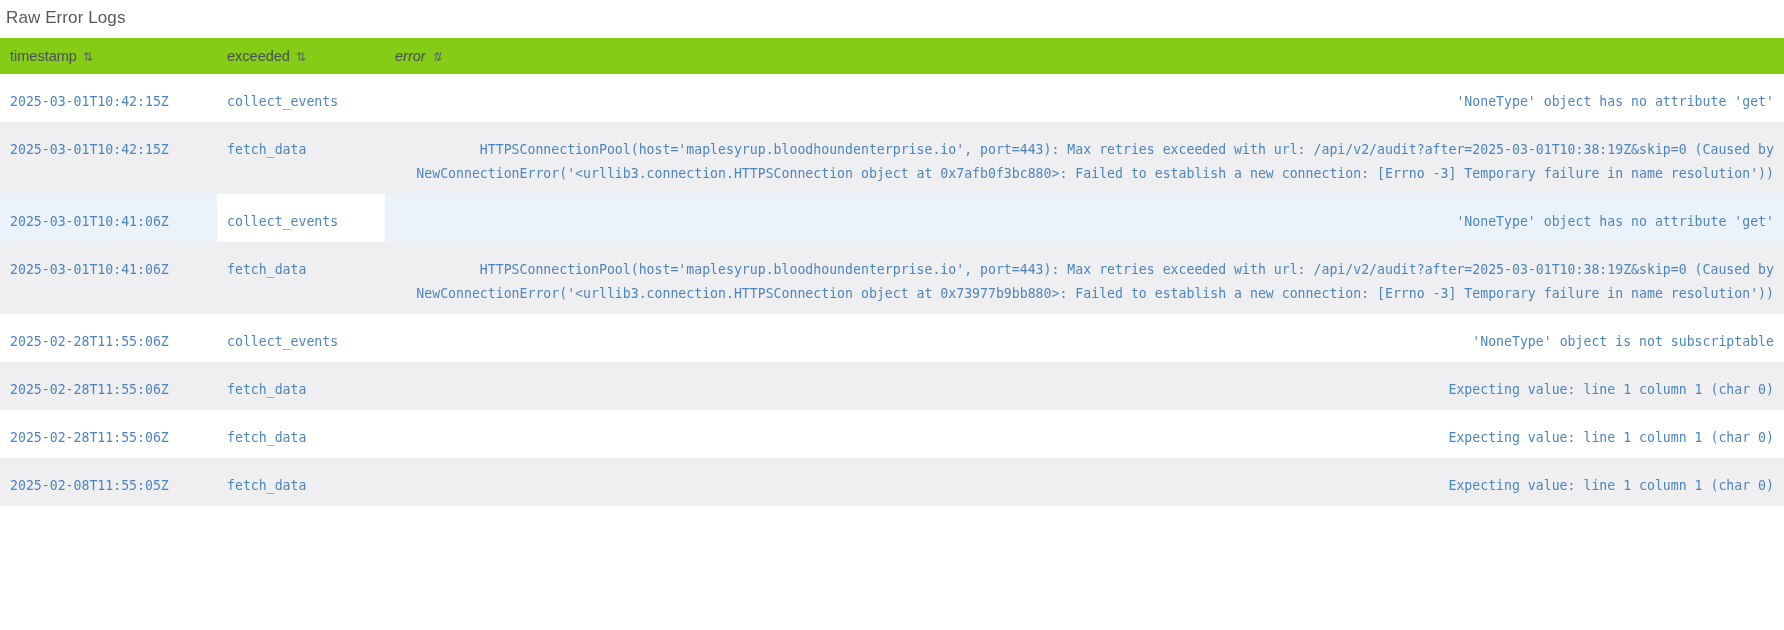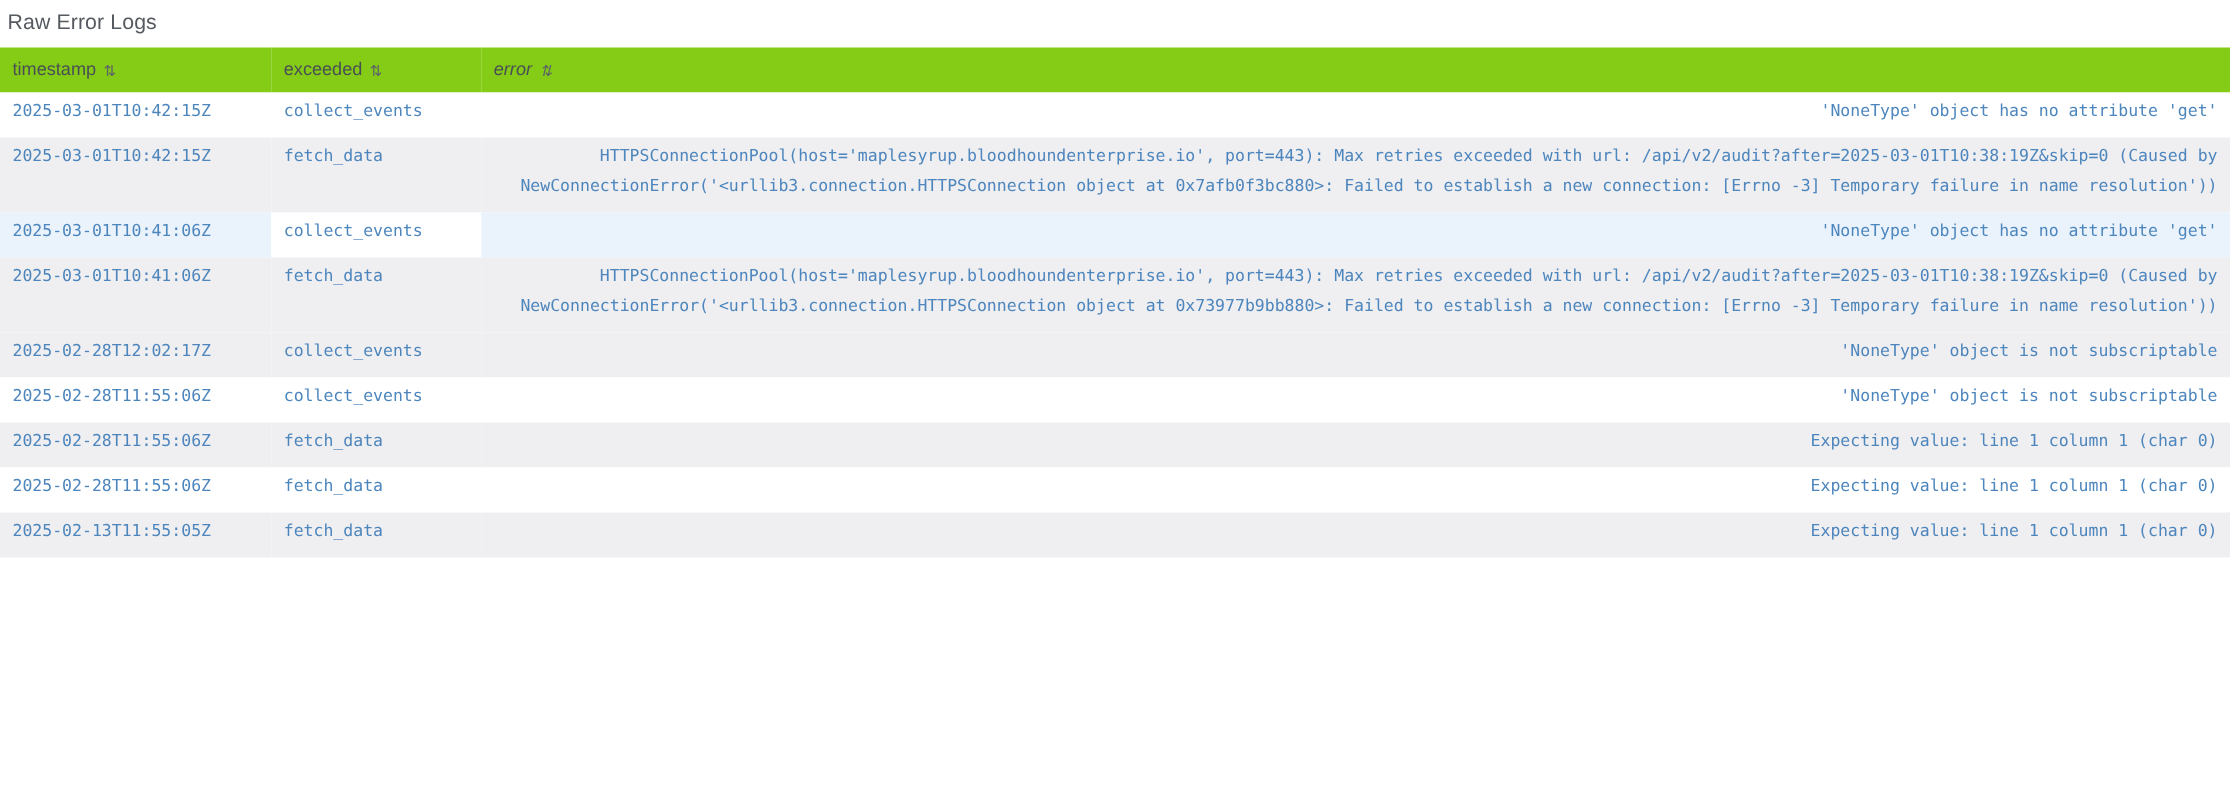--- a/index.html
+++ b/index.html
@@ -57,21 +57,21 @@
   }
   th.col-ts   { width: 197px; }
   th.col-fn   { width: 148px; }
   th.col-err  { width: auto; font-style: italic; }
 
   table.logs tbody td {
     font-family: "DejaVu Sans Mono", "Liberation Mono", monospace;
     font-size: 13.2px;
     line-height: 24px;
     color: #4d86bd;
-    padding: 4px 10px 8px 10px;
+    padding: 16px 10px 8px 10px;
     vertical-align: top;
     border: none;
     word-break: break-word;
   }
   table.logs tbody tr.odd  td { background: #ffffff; }
   table.logs tbody tr.even td { background: #efeef1; }
   table.logs tbody tr.highlight td { background: #eaf3fc; }
   table.logs tbody tr.highlight td.cell-hover { background: #ffffff; }
 
   td.col-ts  { white-space: nowrap; }
@@ -121,40 +121,35 @@
         <tr class="highlight">
           <td class="col-ts">2025-03-01T10:41:06Z</td>
           <td class="col-fn cell-hover">collect_events</td>
           <td class="col-err">'NoneType' object has no attribute 'get'</td>
         </tr>
         <tr class="even">
           <td class="col-ts">2025-03-01T10:41:06Z</td>
           <td class="col-fn">fetch_data</td>
           <td class="col-err">HTTPSConnectionPool(host='maplesyrup.bloodhoundenterprise.io', port=443): Max retries exceeded with url: /api/v2/audit?after=2025-03-01T10:38:19Z&amp;skip=0 (Caused by NewConnectionError('&lt;urllib3.connection.HTTPSConnection object at 0x73977b9bb880&gt;: Failed to establish a new connection: [Errno -3] Temporary failure in name resolution'))</td>
         </tr>
-        <tr class="even">
-          <td class="col-ts">2025-02-28T12:02:17Z</td>
-          <td class="col-fn">collect_events</td>
-          <td class="col-err">'NoneType' object is not subscriptable</td>
-        </tr>
         <tr class="odd">
           <td class="col-ts">2025-02-28T11:55:06Z</td>
           <td class="col-fn">collect_events</td>
           <td class="col-err">'NoneType' object is not subscriptable</td>
         </tr>
         <tr class="even">
           <td class="col-ts">2025-02-28T11:55:06Z</td>
           <td class="col-fn">fetch_data</td>
           <td class="col-err">Expecting value: line 1 column 1 (char 0)</td>
         </tr>
         <tr class="odd">
           <td class="col-ts">2025-02-28T11:55:06Z</td>
           <td class="col-fn">fetch_data</td>
           <td class="col-err">Expecting value: line 1 column 1 (char 0)</td>
         </tr>
         <tr class="even">
-          <td class="col-ts">2025-02-13T11:55:05Z</td>
+          <td class="col-ts">2025-02-08T11:55:05Z</td>
           <td class="col-fn">fetch_data</td>
           <td class="col-err">Expecting value: line 1 column 1 (char 0)</td>
         </tr>
       </tbody>
   </table>
 </div>
 
 </body></html>

